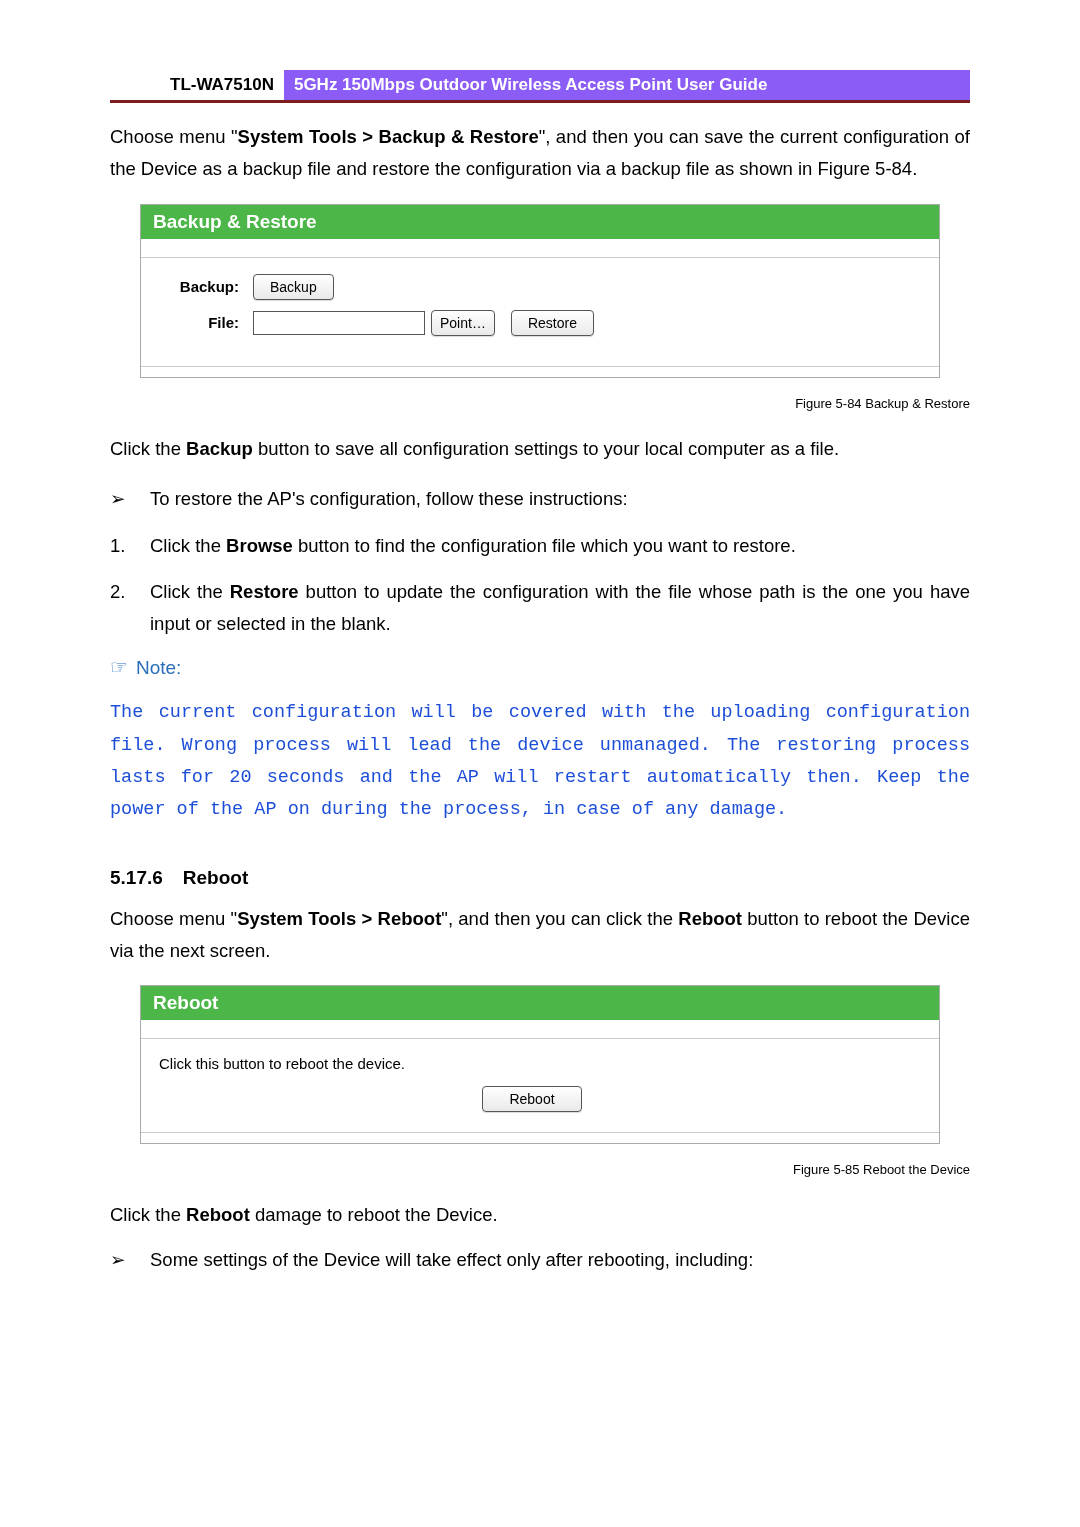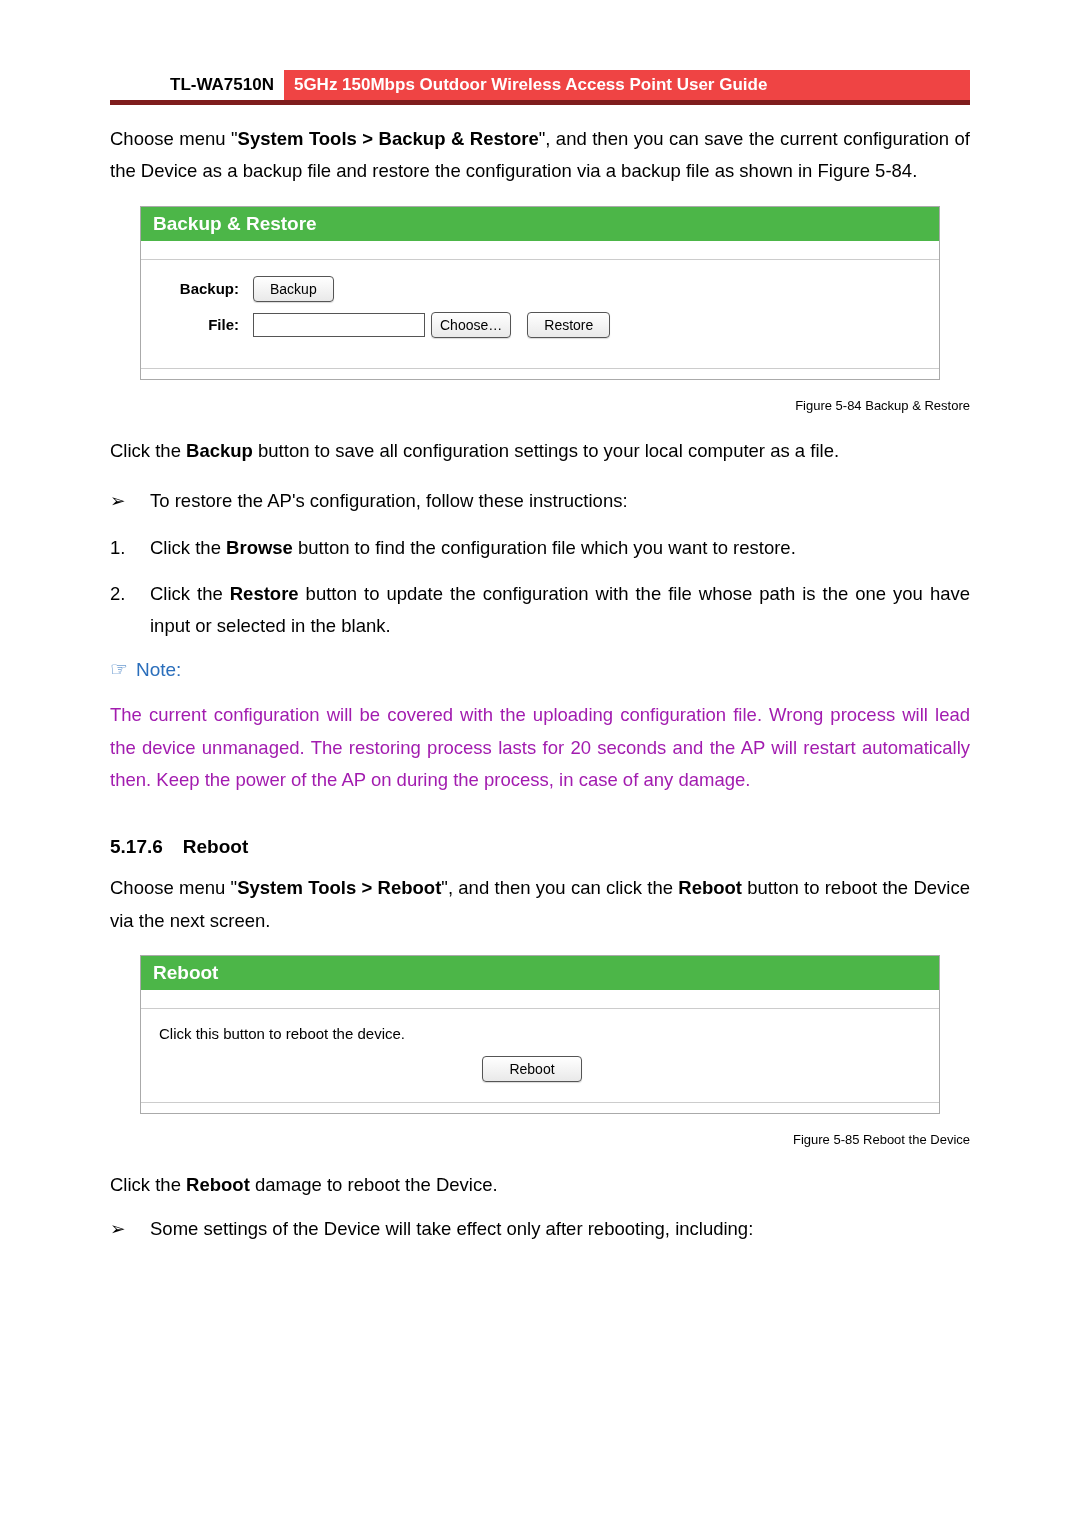--- a/index.html
+++ b/index.html
@@ -8,38 +8,38 @@
     background: #fff;
     font-family: Arial, Helvetica, sans-serif;
     color: #000;
     width: 1080px;
   }
   .page {
     padding: 70px 110px 40px 110px;
   }
   
   .header-bar {
-    border-bottom: 5px solid #7f1d1d;
+    border-bottom: 3px solid #7f1d1d;
     margin-bottom: 18px;
   }
   .header-inner {
     display: flex;
     align-items: stretch;
     height: 30px;
   }
   .model {
     background: #fff;
     color: #000;
     font-weight: bold;
     font-size: 17px;
     padding: 5px 10px 0 60px;
   }
   .guide-title {
     flex: 1;
-    background: #ef4444;
+    background: #8b5cf6;
     color: #fff;
     font-weight: bold;
     font-size: 17px;
     padding: 5px 10px 0 10px;
     white-space: nowrap;
   }
   
   .h3 {
     font-weight: bold;
     font-size: 19px;
@@ -75,25 +75,26 @@
   .line .content { flex: 1; }
   
   .note-head {
     color: #2a6ebb;
     font-weight: normal;
     font-size: 19px;
     margin: 6px 0 12px 0;
   }
   .note-head .hand { font-size: 20px; margin-right: 8px; }
   .note-body {
-    color: #a21caf;
+    color: #1d4ed8;
     font-size: 18.5px;
     line-height: 1.75;
     text-align: justify;
     margin-bottom: 40px;
+    font-family: Liberation Mono, monospace;
   }
   
   .panel {
     border: 1px solid #aaa;
     margin: 6px 30px 0 30px;
     background: #fff;
   }
   .panel-title {
     background: #4cb648;
     color: #fff;
@@ -183,21 +184,21 @@
     <div class="panel-title">Backup &amp; Restore</div>
     <div class="panel-sep"></div>
     <div class="panel-body">
       <div class="row">
         <div class="row-label">Backup:</div>
         <div class="btn">Backup</div>
       </div>
       <div class="row">
         <div class="row-label">File:</div>
         <div class="file-input"></div>
-        <div class="btn" style="padding:0 8px;">Choose…</div>
+        <div class="btn" style="padding:0 8px;">Point…</div>
         <div class="btn">Restore</div>
       </div>
     </div>
     <div class="panel-foot"></div>
   </div>
 
   <div class="caption">Figure 5-84 Backup &amp; Restore</div>
 
   <p class="body-text">
     <span>Click the </span><span class="bold">Backup</span><span> button to save all configuration settings to your local computer as a file.</span>

